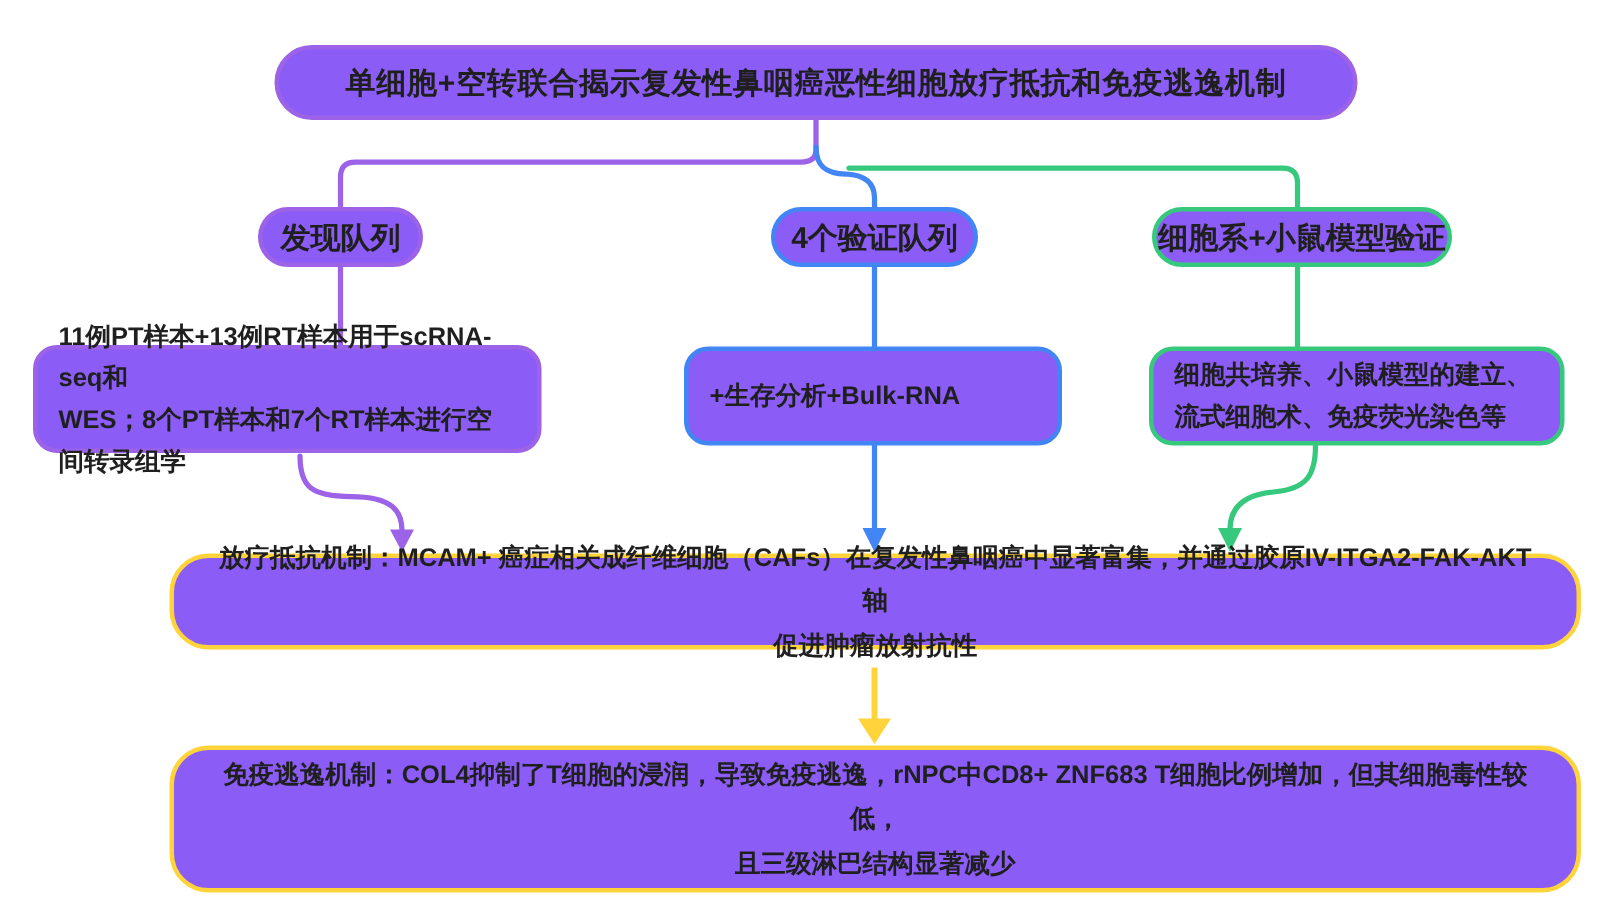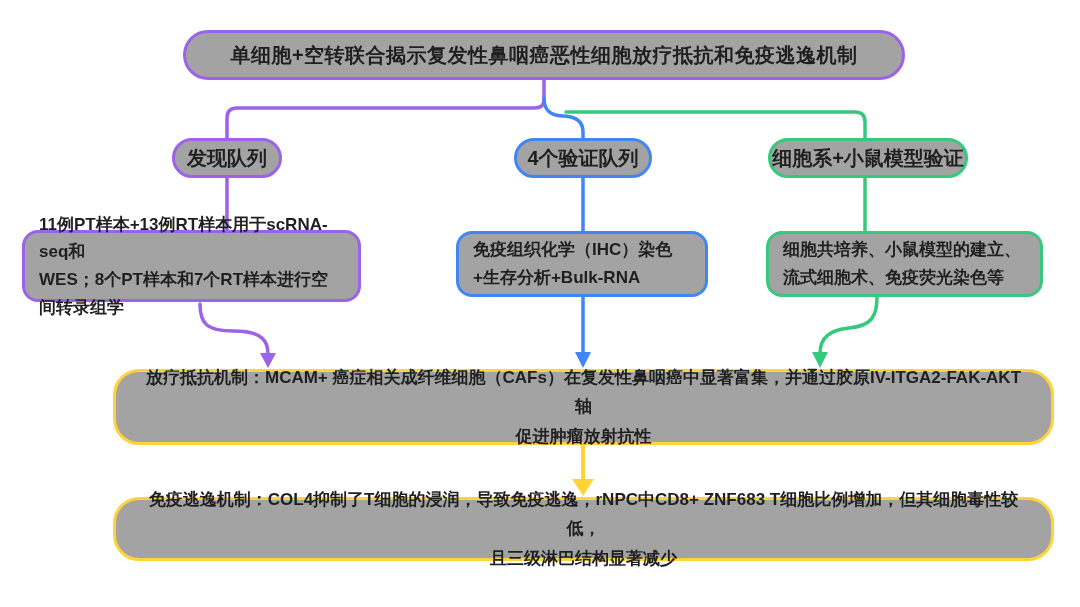--- a/index.html
+++ b/index.html
@@ -6,21 +6,21 @@
   .canvas{
     position:relative;
     width:1080px;height:607px;
     background:#ffffff;
     font-family:"Liberation Sans","DejaVu Sans",sans-serif;
     overflow:hidden;
   }
   .connectors{position:absolute;left:0;top:0;width:1080px;height:607px;z-index:1;}
   .node{
     position:absolute;
-    background:#a3a3a3;
+    background:#8b5cf6;
     border:3px solid #999;
     box-sizing:border-box;
     display:flex;
     flex-direction:column;
     justify-content:center;
     z-index:2;
     font-weight:bold;
     color:#1F1F1F;
   }
   .node .ln{display:block;}
@@ -43,22 +43,22 @@
   }
   .detail-discovery{left:22px;top:230px;width:339px;height:72px;}
   .detail-validation{left:456px;top:231px;width:252px;height:66px;}
   .detail-models{left:734px;top:231px;width:277px;height:66px;}
   .result-box{
     left:113px;width:941px;
     border-radius:26px;border-width:3.5px;
     font-size:17px;line-height:1.72;
     text-align:center;padding:6px 22px;
   }
-  .result-radioresistance{top:369px;height:76px;}
-  .result-immune-escape{top:497px;height:64px;}
+  .result-radioresistance{top:369px;height:64px;}
+  .result-immune-escape{top:497px;height:98px;}
   .cpath{fill:none;stroke-width:3.5px;stroke-linecap:round;}
   .cpath-thick{fill:none;stroke-width:4px;stroke-linecap:butt;}
 </style>
 </head>
 <body>
 
 <div class="canvas">
 
   <svg class="connectors" viewBox="0 0 1080 607" xmlns="http://www.w3.org/2000/svg">
 
@@ -93,21 +93,20 @@
   </div>
   <div class="node branch-box branch-models" style="border-color: rgb(54, 201, 126);">
     <span class="ln">细胞系+小鼠模型验证</span>
   </div>
 
   <div class="node detail-box detail-discovery" style="border-color: rgb(156, 99, 232);">
     <span class="ln">11例PT样本+13例RT样本用于scRNA-seq和</span>
     <span class="ln">WES；8个PT样本和7个RT样本进行空间转录组学</span>
   </div>
   <div class="node detail-box detail-validation" style="border-color: rgb(66, 133, 244);">
-    <span class="ln">免疫组织化学（IHC）染色</span>
     <span class="ln">+生存分析+Bulk-RNA</span>
   </div>
   <div class="node detail-box detail-models" style="border-color: rgb(54, 201, 126); margin-left: 32px;">
     <span class="ln">细胞共培养、小鼠模型的建立、</span>
     <span class="ln">流式细胞术、免疫荧光染色等</span>
   </div>
 
   <div class="node result-box result-radioresistance" style="border-color: rgb(255, 212, 59);">
     <span class="ln">放疗抵抗机制：MCAM+ 癌症相关成纤维细胞（CAFs）在复发性鼻咽癌中显著富集，并通过胶原IV-ITGA2-FAK-AKT轴</span>
     <span class="ln">促进肿瘤放射抗性</span>

